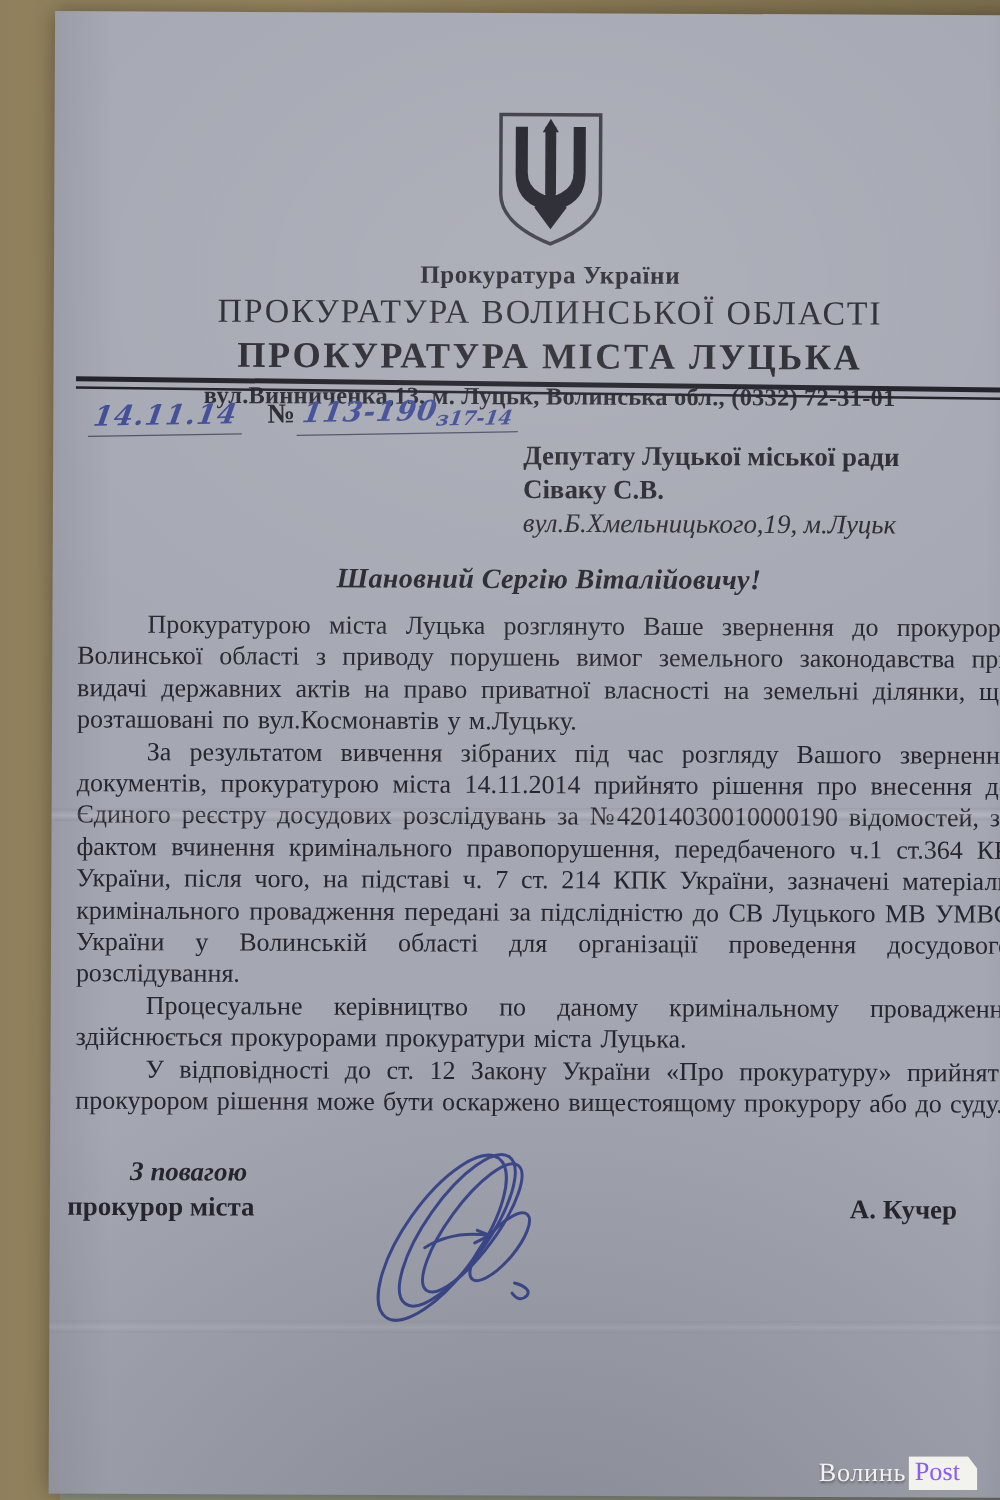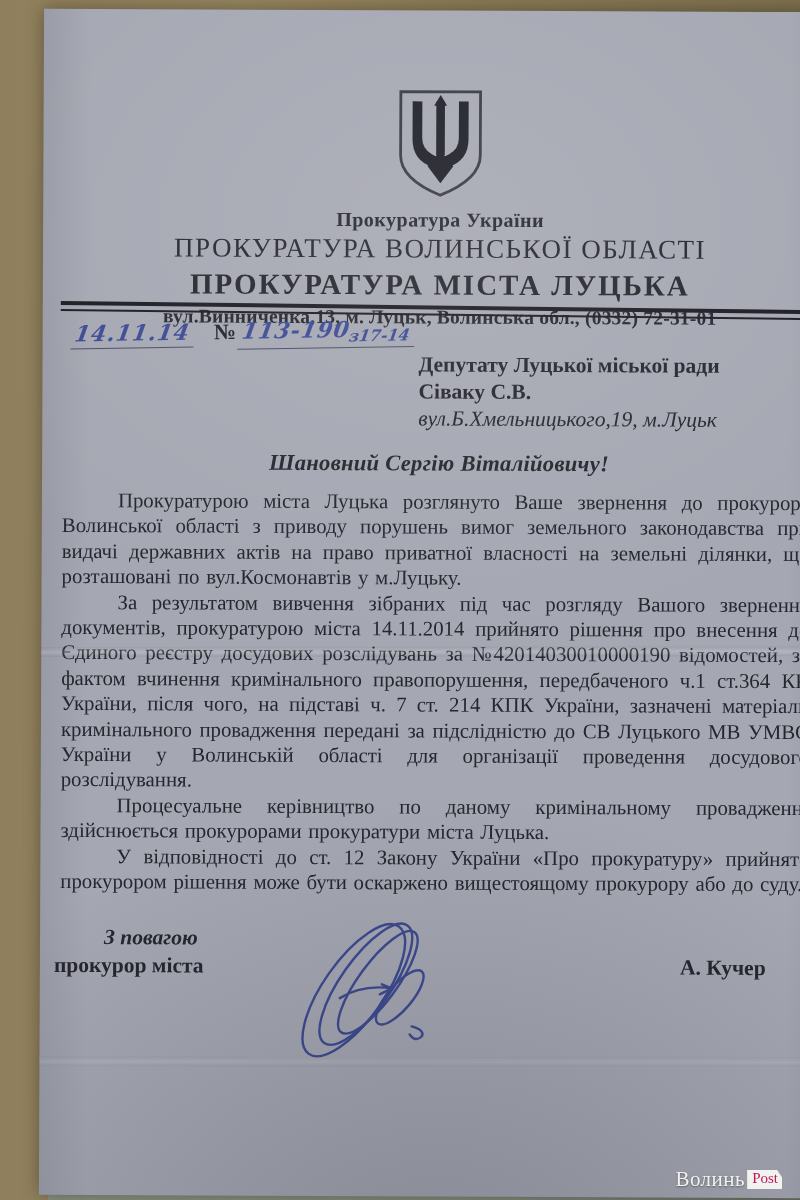--- a/index.html
+++ b/index.html
@@ -72,21 +72,21 @@
   
   .closing{position:absolute;left:64px;top:916px;font-weight:bold;font-style:italic;font-size:21.5px;}
   .sig-title{position:absolute;left:14px;top:944px;font-weight:bold;font-size:21.5px;}
   .sig-name{position:absolute;left:640px;top:944px;font-weight:bold;font-size:21.5px;}
   .signature{position:absolute;left:222px;top:892px;}
 
   
   .watermark{position:absolute;right:18px;bottom:8px;display:flex;align-items:center;
     font-family:"Liberation Serif",serif;z-index:5;}
   .wm-1{color:#f2f2f0;font-size:21px;letter-spacing:.5px;text-shadow:0 1px 2px rgba(0,0,0,.4);}
-  .wm-2{background:#f2f2ef;color:#be185d;font-size:15px;padding:0 4px 2px 5px;margin-left:2px;
+  .wm-2{background:#f2f2ef;color:#8b5cf6;font-size:21px;padding:0 14px 2px 5px;margin-left:2px;
     clip-path:polygon(0 0,86% 0,100% 38%,100% 100%,0 100%);}
 </style>
 </head>
 <body>
 
 <div class="scene">
 
   <div class="bg-right-dark"></div>
   <div class="bg-bottom"></div>
 

